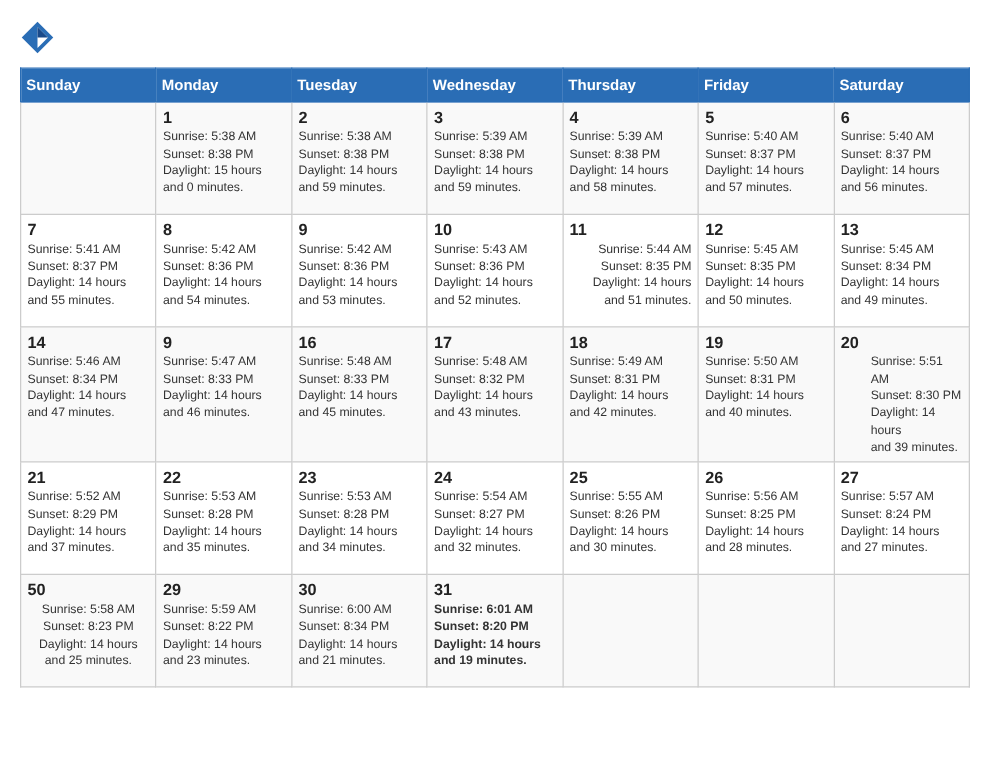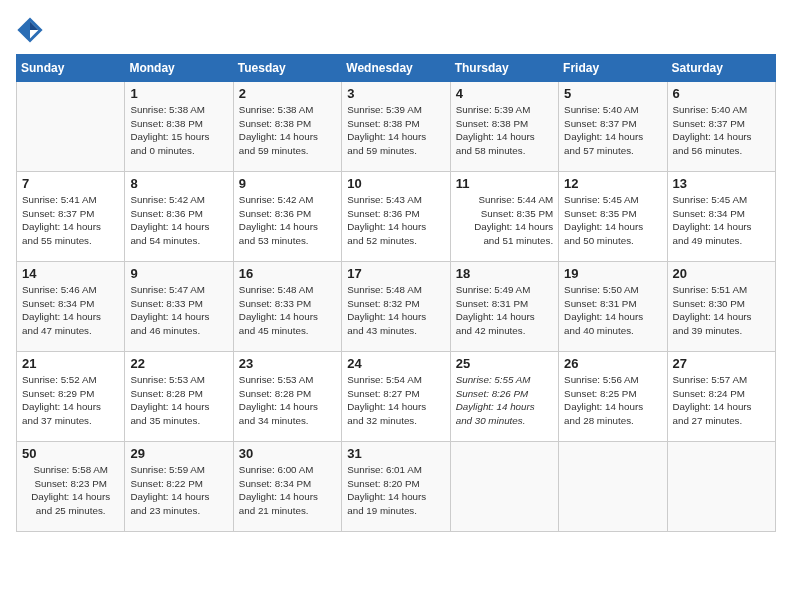--- a/index.html
+++ b/index.html
@@ -255,21 +255,21 @@
         </td>
         <td>
           <div class="day-number">19</div>
           <div class="day-info" style="white-space: pre-line;">Sunrise: 5:50 AM
 Sunset: 8:31 PM
 Daylight: 14 hours
 and 40 minutes.</div>
         </td>
         <td>
           <div class="day-number">20</div>
-          <div class="day-info" style="white-space: pre-line;">Sunrise: 5:51 AM
+          <div class="day-info" style="white-space: pre-line; margin-left: 24px;">Sunrise: 5:51 AM
 Sunset: 8:30 PM
 Daylight: 14 hours
 and 39 minutes.</div>
         </td>
       </tr>
       <tr>
         <td>
           <div class="day-number">21</div>
           <div class="day-info" style="white-space: pre-line;">Sunrise: 5:52 AM
 Sunset: 8:29 PM
@@ -292,21 +292,21 @@
         </td>
         <td>
           <div class="day-number">24</div>
           <div class="day-info" style="white-space: pre-line;">Sunrise: 5:54 AM
 Sunset: 8:27 PM
 Daylight: 14 hours
 and 32 minutes.</div>
         </td>
         <td>
           <div class="day-number">25</div>
-          <div class="day-info" style="white-space: pre-line; font-style: italic;">Sunrise: 5:55 AM
+          <div class="day-info" style="white-space: pre-line;">Sunrise: 5:55 AM
 Sunset: 8:26 PM
 Daylight: 14 hours
 and 30 minutes.</div>
         </td>
         <td>
           <div class="day-number">26</div>
           <div class="day-info" style="white-space: pre-line;">Sunrise: 5:56 AM
 Sunset: 8:25 PM
 Daylight: 14 hours
 and 28 minutes.</div>
@@ -336,21 +336,21 @@
         </td>
         <td>
           <div class="day-number">30</div>
           <div class="day-info" style="white-space: pre-line;">Sunrise: 6:00 AM
 Sunset: 8:34 PM
 Daylight: 14 hours
 and 21 minutes.</div>
         </td>
         <td>
           <div class="day-number">31</div>
-          <div class="day-info" style="white-space: pre-line;">Sunrise: 6:01 AM
+          <div class="day-info" style="white-space: pre-line; font-weight: bold;">Sunrise: 6:01 AM
 Sunset: 8:20 PM
 Daylight: 14 hours
 and 19 minutes.</div>
         </td>
         <td class="empty-cell"></td>
         <td class="empty-cell"></td>
         <td class="empty-cell"></td>
       </tr>
     </tbody>
 </table>

